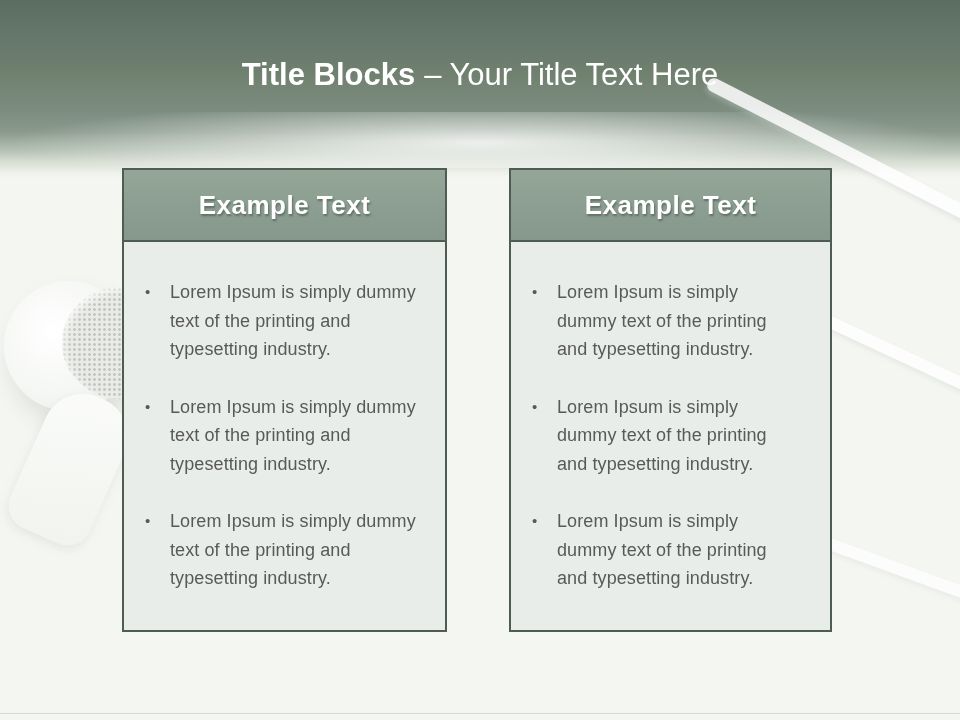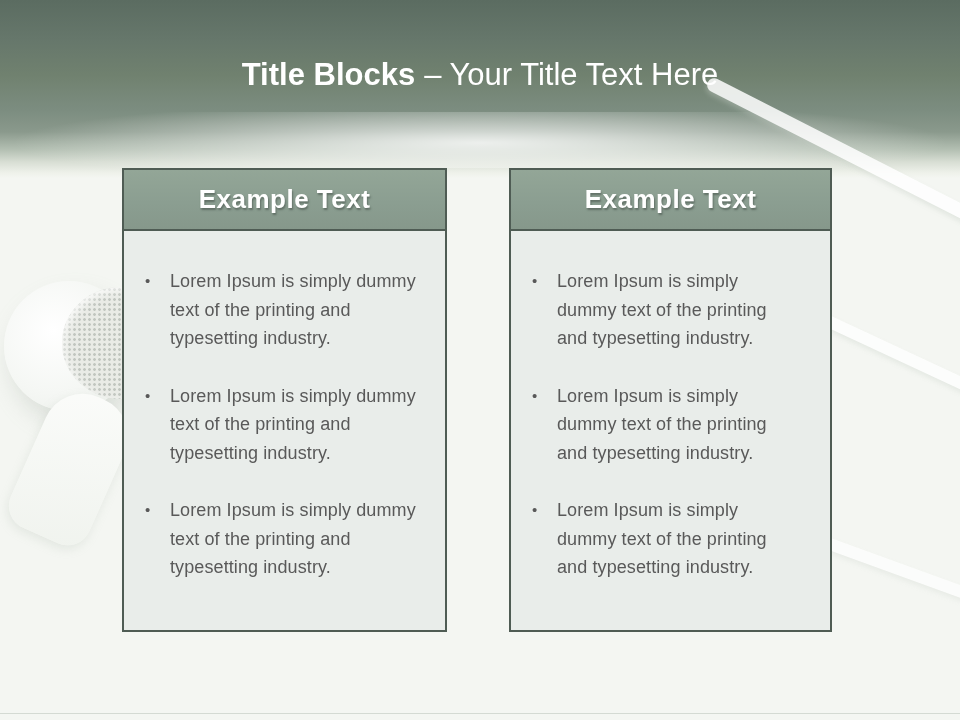--- a/index.html
+++ b/index.html
@@ -73,21 +73,21 @@
 
   
   .text-block {
     position:absolute; top:168px; height:464px;
     box-sizing:border-box; border:2px solid #4f5c54; background:#e9edea;
   }
   .block-left  { left:122px; width:325px; }
   .block-right { left:509px; width:323px; }
 
   .block-header {
-    height:61px; box-sizing:border-box; border-bottom:2px solid #4f5c54;
+    height:72px; box-sizing:border-box; border-bottom:2px solid #4f5c54;
     background:linear-gradient(180deg, #93a697 0%, #8b9e91 55%, #86988b 100%);
     display:flex; align-items:center; justify-content:center;
     color:#ffffff; font-size:26px; font-weight:700; letter-spacing:0.5px;
     text-shadow:1px 2px 2px rgba(55,66,59,0.5);
   }
 
   .block-body { padding:36px 28px 0 16px; }
   .bullet-list { list-style:none; margin:0; padding:0; }
   .bullet-item {
     position:relative; padding-left:30px; margin:0 0 29px 0;

